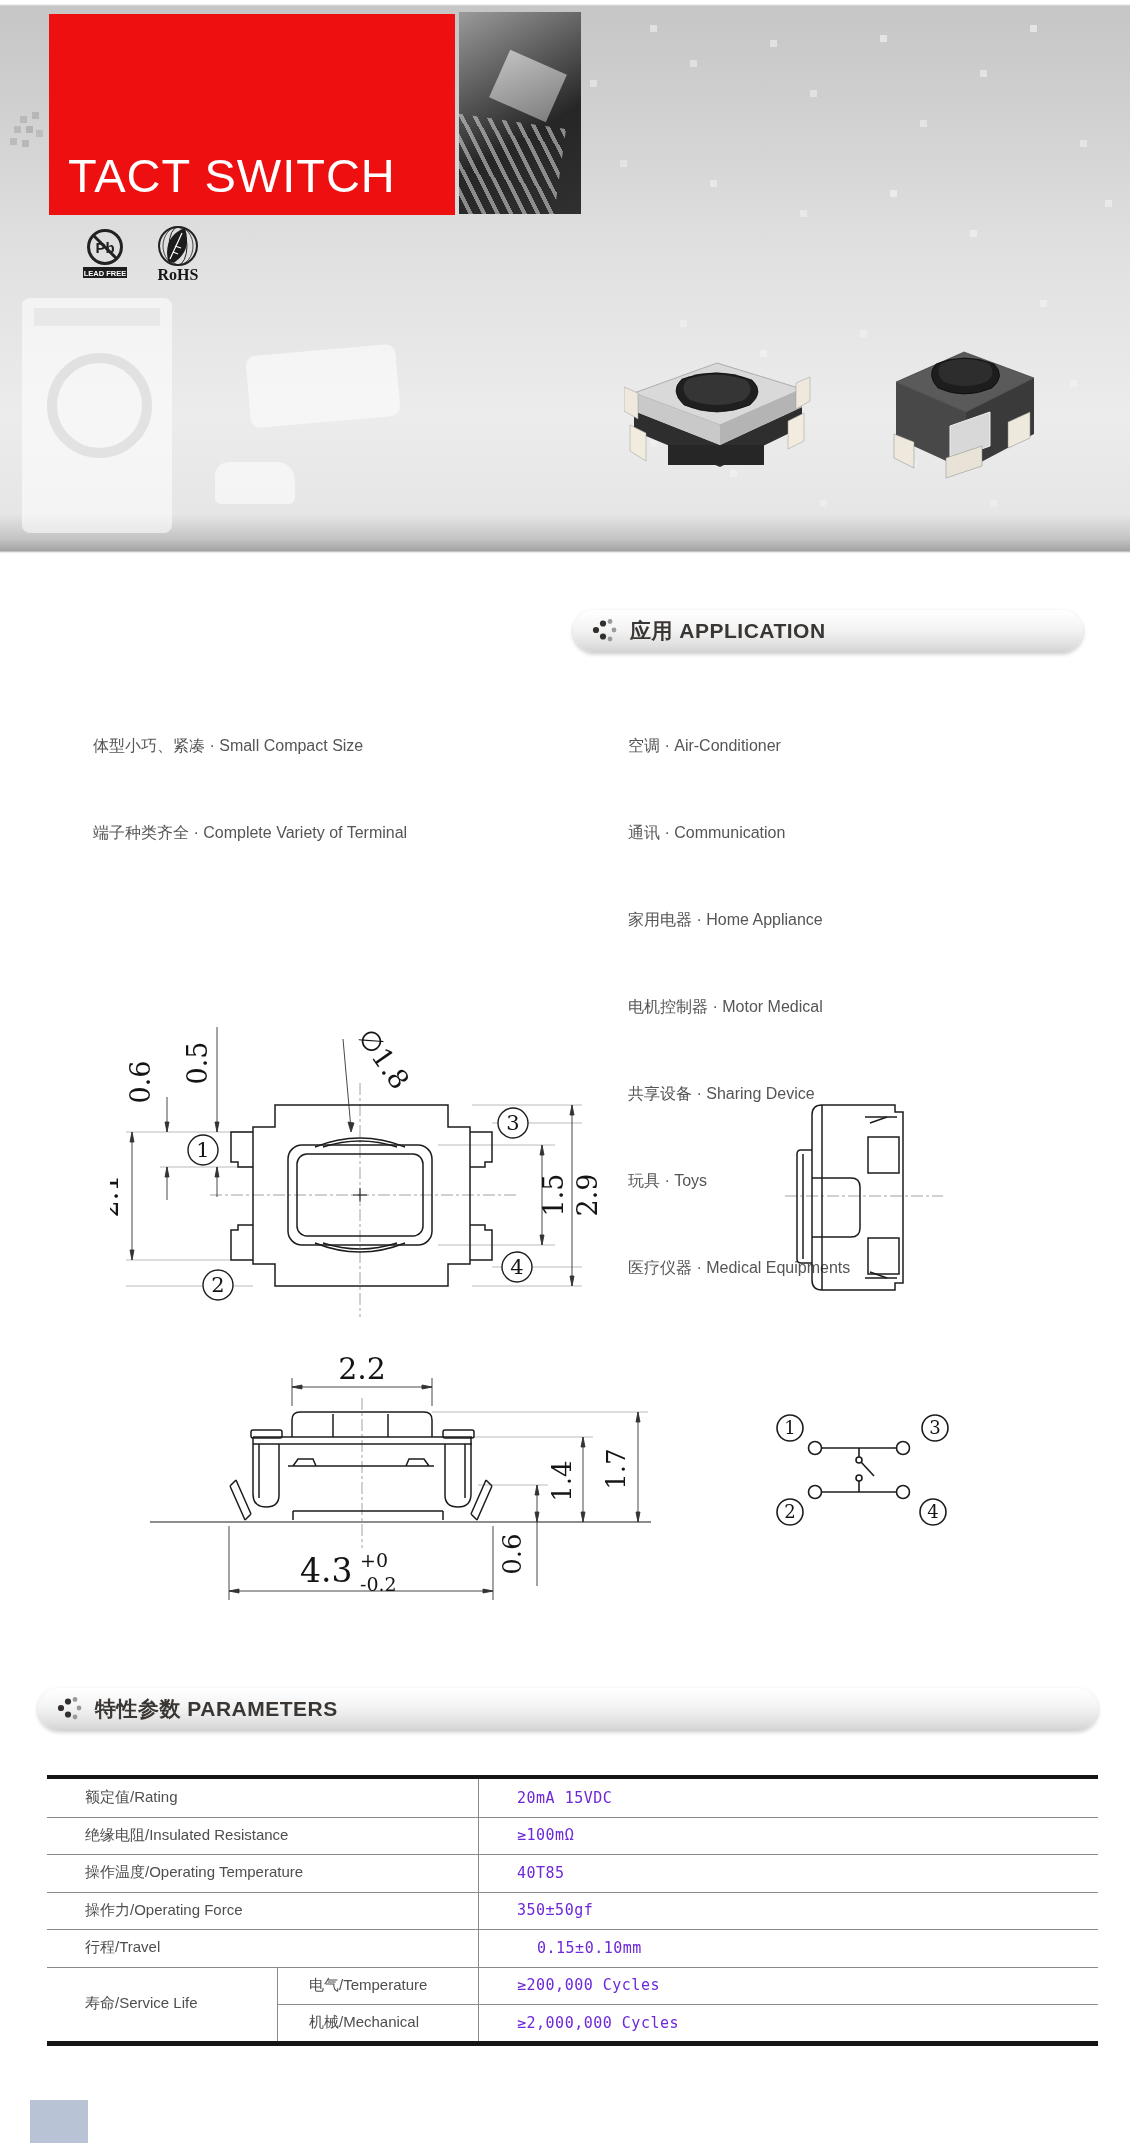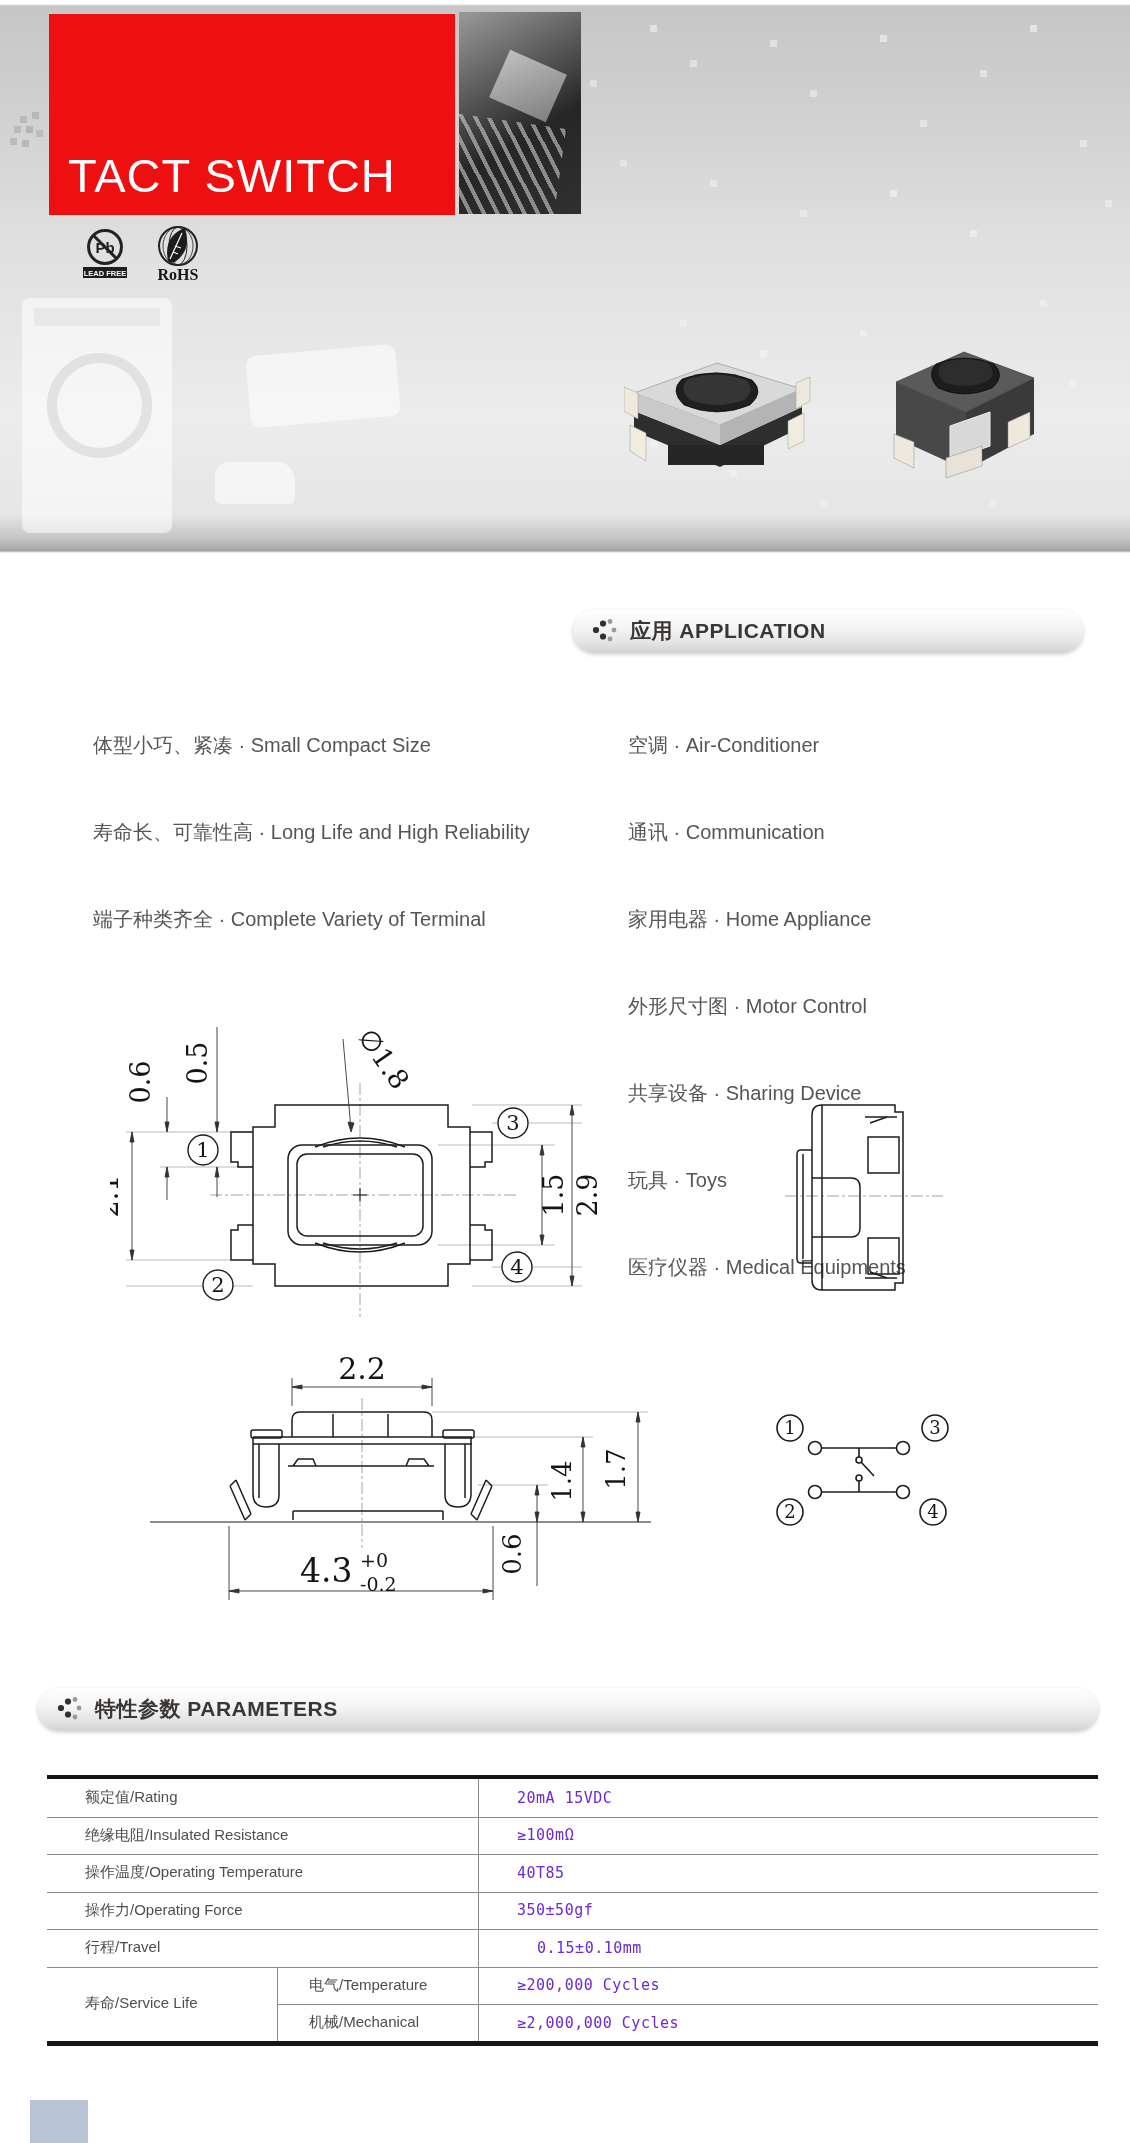--- a/index.html
+++ b/index.html
@@ -17,21 +17,21 @@
   .pcb .fins{position:absolute;left:-20px;top:108px;width:120px;height:110px;
     background:repeating-linear-gradient(55deg,rgba(220,220,220,.55) 0 4px,rgba(30,30,30,0) 4px 12px);transform:rotate(8deg);}
   .wm{position:absolute;background:rgba(255,255,255,.55);border-radius:8px;}
   .wm .drum{position:absolute;border-radius:50%;border:10px solid rgba(190,190,190,.35);}
   
   .pill{position:absolute;height:42px;border-radius:21px;display:flex;align-items:center;gap:13px;padding-left:18px;box-sizing:border-box;
     background:linear-gradient(180deg,#ffffff 0%,#f4f4f4 45%,#e2e2e2 80%,#d3d3d3 100%);
     box-shadow:0 2px 4px rgba(0,0,0,.22);}
   .pill .t{font-size:21px;font-weight:bold;color:#3a3633;letter-spacing:.5px;}
   
-  .plist{position:absolute;font-size:20px;color:#555;line-height:29px;white-space:pre;}
+  .plist{position:absolute;font-size:16px;color:#555;line-height:29px;white-space:pre;}
   
   .tbl{position:absolute;left:47px;top:1775px;width:1051px;height:271px;}
   .tline{position:absolute;background:#8a8a8a;}
   .tthick{position:absolute;left:0;width:1051px;background:#151515;}
   .tcell{position:absolute;font-size:15px;color:#4e4e4e;display:flex;align-items:center;}
   .tval{font-family:"DejaVu Sans Mono", monospace;color:#6d28d9;letter-spacing:.5px;}
   .drawtxt{font-family:"DejaVu Serif", serif;fill:#141414;}
   .footer-mark{position:absolute;left:30px;top:2100px;width:58px;height:43px;background:#b9c3d6;}
   svg{display:block;}
 </style>
@@ -111,40 +111,39 @@
       <path d="M54,33 Q76,25 100,33 Q110,44 98,52 Q76,60 56,52 Q46,42 54,33 Z" fill="#2d2d2d"></path>
       <polygon points="62,96 102,82 102,116 62,130" fill="#d8d8d8" stroke="#f0f0f0" stroke-width="1"></polygon>
       <polygon points="6,104 26,112 26,138 6,128" fill="#efe9dd" stroke="#888" stroke-width="0.5"></polygon>
       <polygon points="120,92 142,82 142,108 120,118" fill="#efe9dd" stroke="#888" stroke-width="0.5"></polygon>
       <polygon points="58,128 94,116 94,136 58,148" fill="#e9e3d7" stroke="#888" stroke-width="0.5"></polygon>
     </svg>
   </div>
 
   <div class="plist" style="left:93px;top:673px;">
     <div>体型小巧、紧凑 · Small Compact Size</div>
-    <div>寿命长、可靠性高 · Long Life and High Reliability</div>
     <div>端子种类齐全 · Complete Variety of Terminal</div>
   </div>
 
   <div class="pill" style="left:573px;top:610px;width:510px;">
     <svg width="26" height="24" viewBox="0 0 26 24">
       <circle cx="5" cy="11" r="3.1" fill="#332f2d"></circle>
         <circle cx="12" cy="4.5" r="3.1" fill="#332f2d"></circle>
         <circle cx="12" cy="17.5" r="3.1" fill="#332f2d"></circle>
       <circle cx="19" cy="2.5" r="2.4" fill="#9a9a9a"></circle>
         <circle cx="19" cy="20" r="2.4" fill="#9a9a9a"></circle>
         <circle cx="23" cy="11" r="2.4" fill="#9a9a9a"></circle>
     </svg>
     <span class="t">应用 APPLICATION</span>
   </div>
   <div class="plist" style="left:628px;top:673px;">
     <div>空调 · Air-Conditioner</div>
     <div>通讯 · Communication</div>
     <div>家用电器 · Home Appliance</div>
-    <div>外形尺寸图 · Motor Control</div>
+    <div>电机控制器 · Motor Medical</div>
     <div>共享设备 · Sharing Device</div>
     <div>玩具 · Toys</div>
     <div>医疗仪器 · Medical Equipments</div>
   </div>
 
 
   <svg style="position:absolute;left:110px;top:985px;" width="500" height="345" viewBox="0 0 500 345">
     <g stroke="#aaa" stroke-width="0.8">
       <line x1="16" y1="147" x2="143" y2="147"></line>
         <line x1="50" y1="182" x2="143" y2="182"></line>

